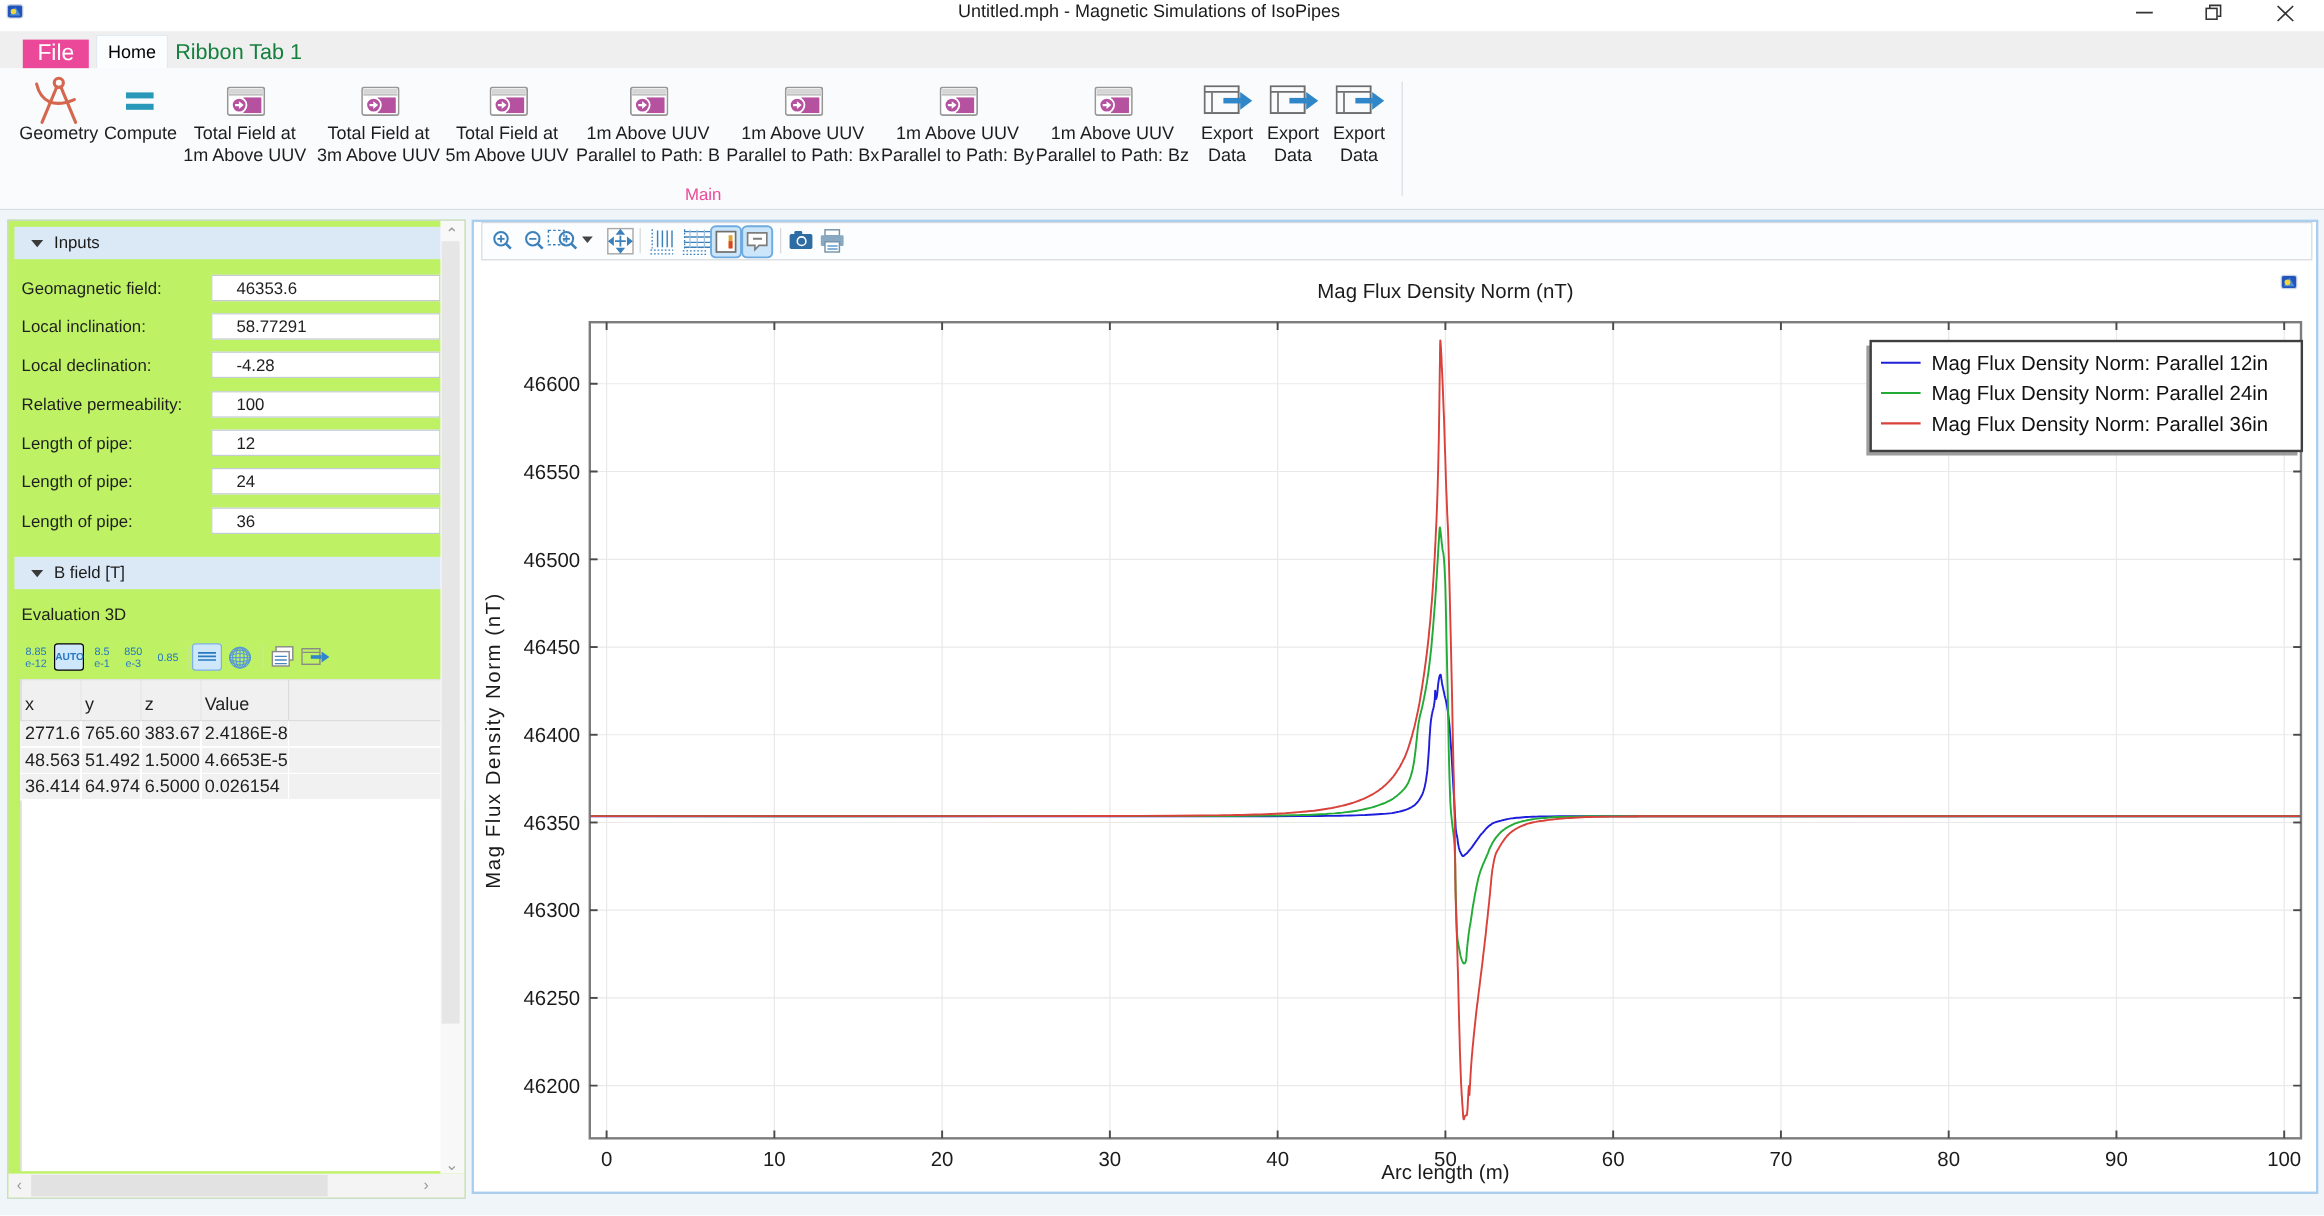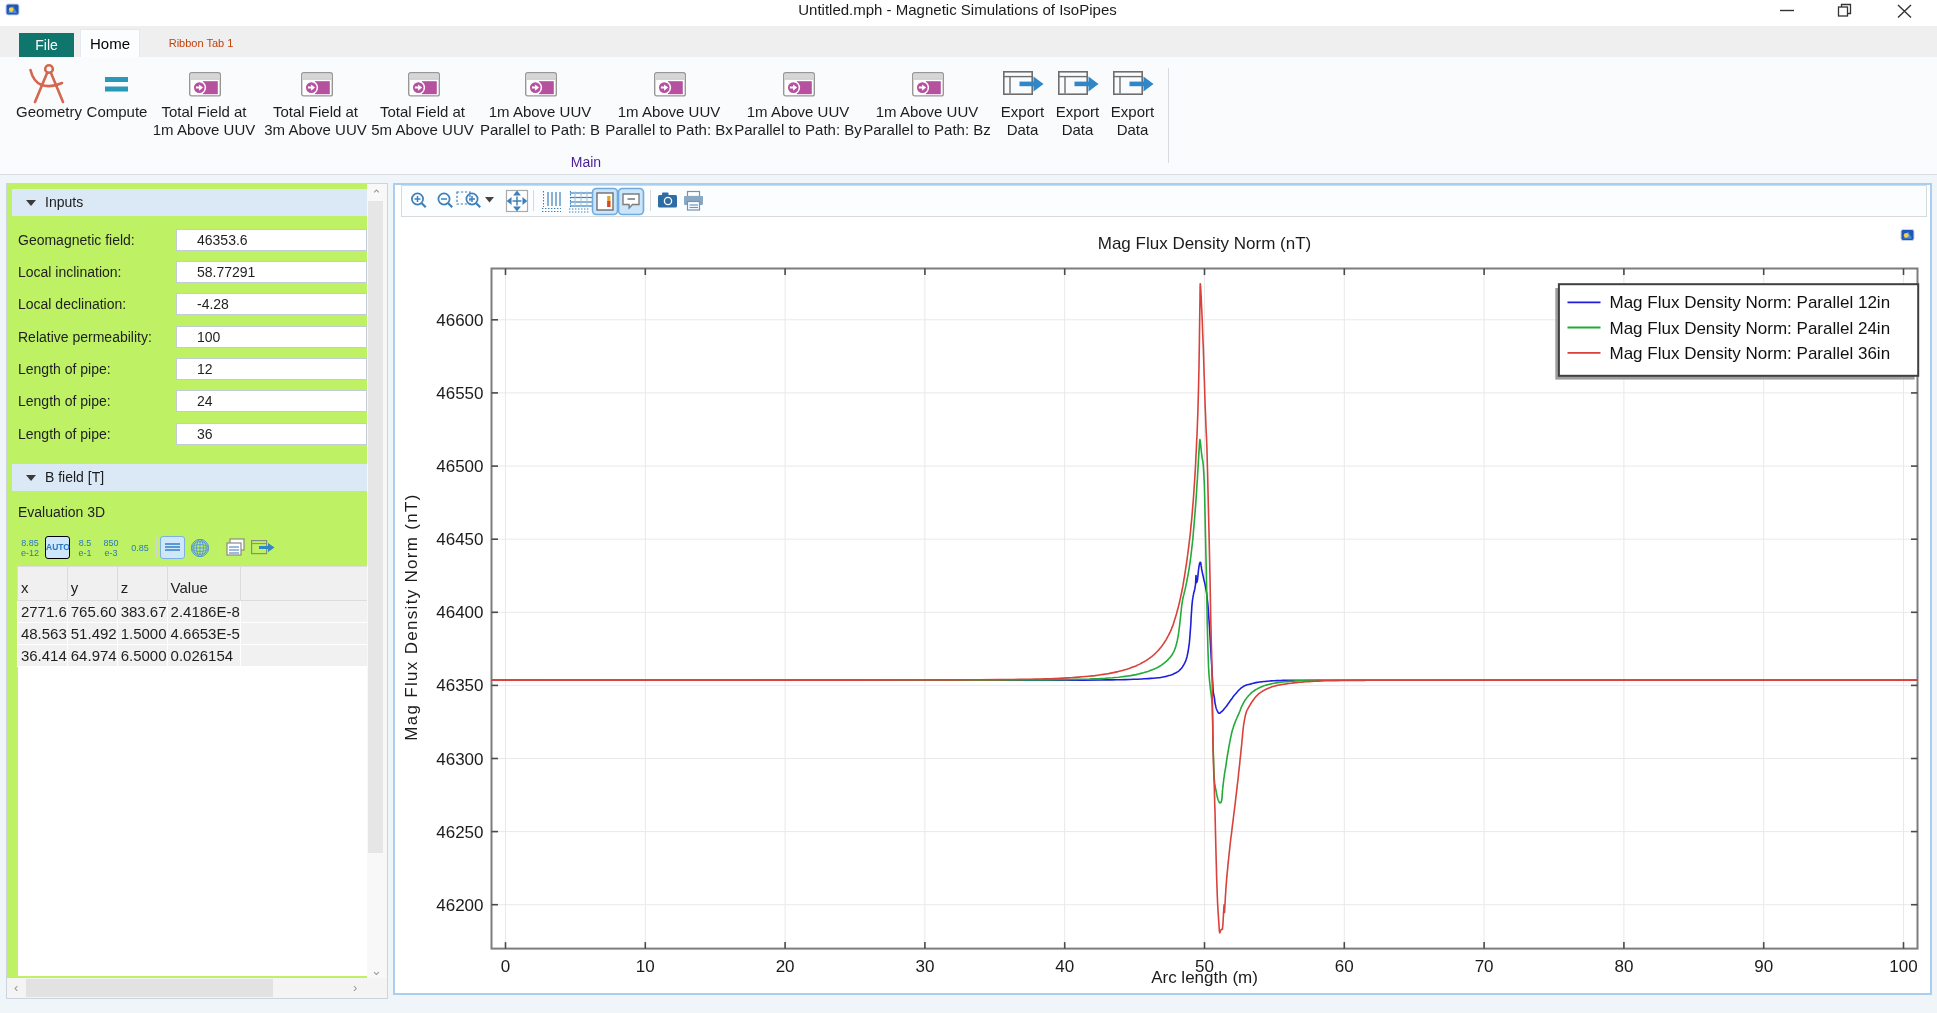--- a/index.html
+++ b/index.html
@@ -1,26 +1,26 @@
 <!DOCTYPE html>
 <html><head><meta charset="utf-8"><title>Untitled.mph - Magnetic Simulations of IsoPipes</title>
 <style>
 *{margin:0;padding:0;box-sizing:border-box}
 html,body{width:1937px;height:1013px;overflow:hidden}
 body{font-family:"Liberation Sans",sans-serif;background:#fff;position:relative}
 .abs{position:absolute}
 #titlebar{left:0;top:0;width:1937px;height:26px;background:#fff}
 #title{left:-11px;width:1937px;text-align:center;top:1px;font-size:15px;color:#1b1b1b}
 #tabstrip{left:0;top:26px;width:1937px;height:31px;background:#efeff0}
-#filetab{left:19px;top:33px;width:55px;height:24px;background:#0f766e;color:#fff;font-size:14px;text-align:center;line-height:24px}
+#filetab{left:19px;top:33px;width:55px;height:24px;background:#ec4899;color:#fff;font-size:19px;text-align:center;line-height:24px}
 #hometab{left:80px;top:29px;width:60px;height:28px;background:#fcfdfe;border:1px solid #e3e9f0;border-bottom:none;color:#000000;font-size:15px;text-align:center;line-height:27px}
-#rtab1{left:146px;top:29px;width:110px;height:28px;color:#c2410c;font-size:11px;text-align:center;line-height:28px}
+#rtab1{left:146px;top:29px;width:110px;height:28px;color:#15803d;font-size:18px;line-height:28px}
 #ribbon{left:0;top:57px;width:1937px;height:118px;background:#f9fbfd;border-bottom:1px solid #d9dee3}
 .rlab{top:103px;width:150px;text-align:center;font-size:15px;line-height:17.8px;color:#1d1d1d}
-#mainlab{left:516px;top:154px;width:140px;text-align:center;font-size:14px;color:#4c1d95}
+#mainlab{left:516px;top:154px;width:140px;text-align:center;font-size:14px;color:#ec4899}
 #rsep{left:1168px;top:68px;width:1px;height:95px;background:#d8dce0}
 #content{left:0;top:175px;width:1937px;height:838px;background:#f0f5fa}
 #lpanel{left:6px;top:183px;width:382px;height:816px;background:#bef264;border:1px solid #ccd5df}
 .shead{left:5px;width:356px;height:27px;background:#dbe8f6;color:#1b1b1b;font-size:14px;line-height:27px}
 .shead .tri{display:inline-block;width:0;height:0;border-left:5px solid transparent;border-right:5px solid transparent;border-top:6px solid #3a3a3a;margin:0 9px 1px 14px}
 .flab{left:11px;font-size:14px;color:#1f1f1f;height:22px;line-height:22px}
 .fbox{left:169px;width:191px;height:22px;background:#fff;border:1px solid #c3ccd5;font-size:14px;color:#1f1f1f;line-height:20px;padding-left:20px}
 #vscroll{left:360px;top:0px;width:20px;height:794px;background:#f8f8f8}
 #vthumb{left:1px;top:17px;width:15px;height:652px;background:#e6e6e6}
 #hscroll{left:0px;top:794px;width:380px;height:20px;background:#f4f4f4}

